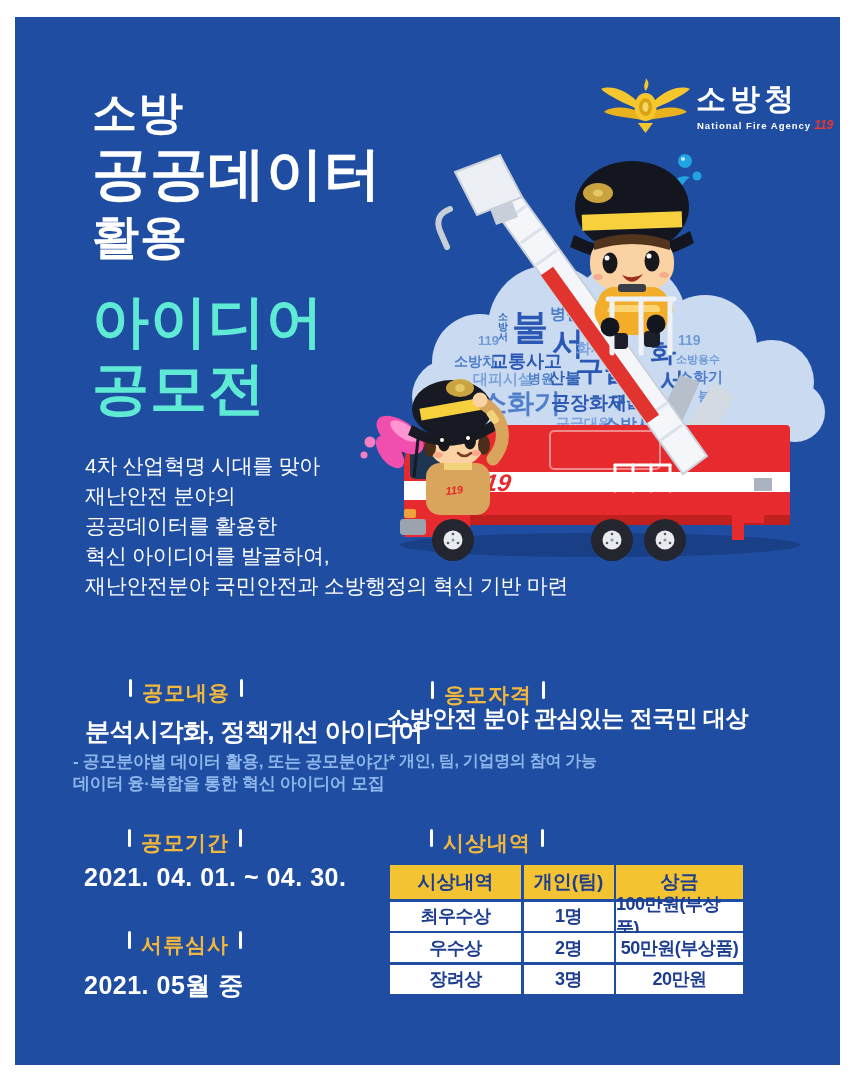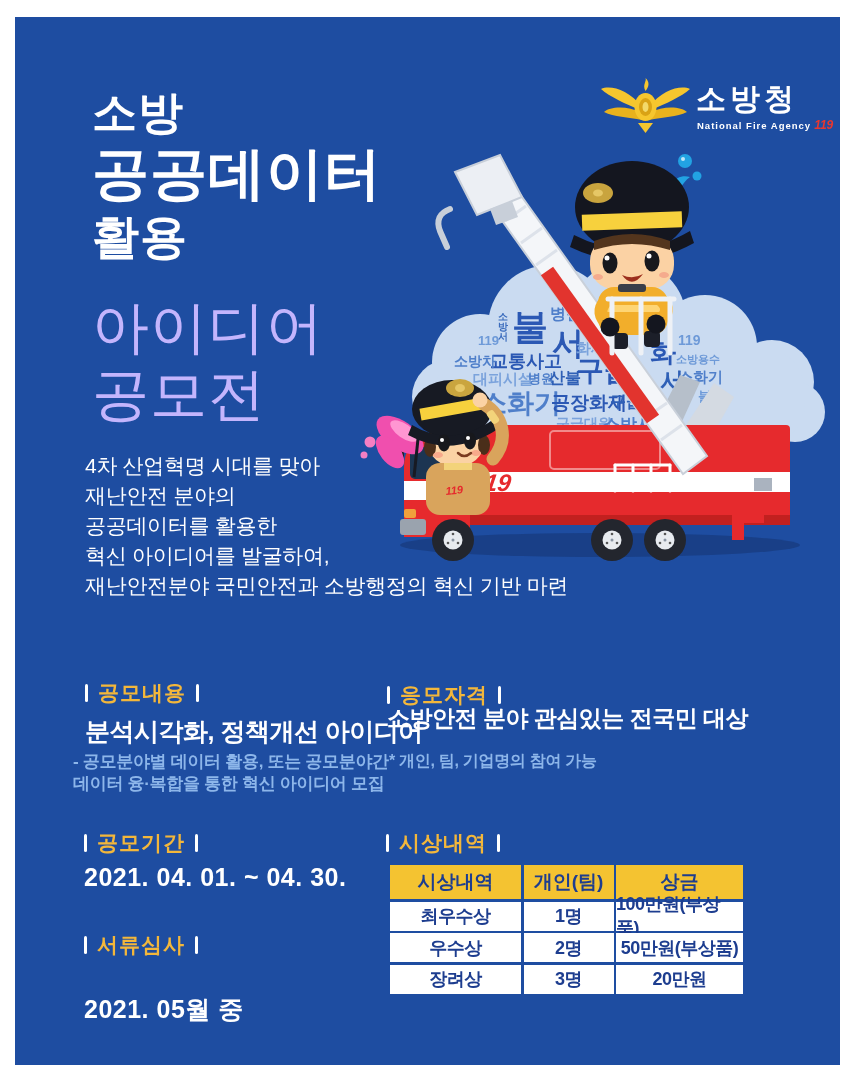--- a/index.html
+++ b/index.html
@@ -2,29 +2,29 @@
 <html><head>
 <meta charset="utf-8">
 <style>
   html,body{margin:0;padding:0;background:#ffffff;}
   .page{position:relative;width:855px;height:1080px;background:#ffffff;overflow:hidden;
         font-family:"Liberation Sans","DejaVu Sans",sans-serif;}
   .poster{position:absolute;left:15px;top:17px;width:825px;height:1048px;background:#1e4da1;}
   .abs{position:absolute;}
   
   .t-main{color:#ffffff;font-weight:800;letter-spacing:1px;line-height:1;}
-  .t-sub{color:#c4b5fd;font-weight:400;letter-spacing:1px;line-height:1;margin-top:6px;}
+  .t-sub{color:#5eead4;font-weight:700;letter-spacing:1px;line-height:1;}
   
   .logo-name{color:#ffffff;font-weight:800;font-size:30px;letter-spacing:4px;line-height:1;}
   .logo-sub{color:#ffffff;font-size:9.5px;letter-spacing:1px;font-weight:600;}
   .logo-119{color:#e8382f;font-size:12px;font-weight:800;font-style:italic;margin-left:3px;}
   
   .intro{color:#ffffff;font-size:21px;font-weight:400;line-height:30px;letter-spacing:-0.3px;}
   
-  .sec-h{display:flex;align-items:center;gap:10px;}
+  .sec-h{display:flex;gap:10px;margin-left:44px;}
   .sec-h .bar{width:3px;height:18px;background:#ffffff;border-radius:2px;}
   .sec-h .t{color:#f3b73b;font-size:21px;font-weight:800;letter-spacing:1px;}
   .headline{color:#ffffff;font-weight:800;letter-spacing:-0.5px;}
   .subtext{color:#8db6ea;font-weight:600;letter-spacing:-0.3px;}
   .value{color:#ffffff;font-size:25px;font-weight:700;letter-spacing:0.5px;}
   
   .awards{display:grid;grid-template-columns:131px 90px 127px;grid-auto-rows:auto;gap:2.5px;}
   .awards .hcell{background:#f4c331;color:#1d3d8f;font-weight:800;font-size:19px;
       height:34px;display:flex;align-items:center;justify-content:center;}
   .awards .cell{background:#ffffff;color:#1d3d8f;font-weight:700;font-size:18px;
@@ -286,21 +286,21 @@
       <span class="t">공모기간</span>
       <span class="bar"></span>
     </div>
     <div class="abs value" style="left:69px;top:846px;">2021. 04. 01. ~ 04. 30.</div>
 
     <div class="abs sec-h" style="left:69px;top:914px;">
       <span class="bar"></span>
       <span class="t">서류심사</span>
       <span class="bar"></span>
     </div>
-    <div class="abs value" style="left:69px;top:976px;">2021. 05월 중</div>
+    <div class="abs value" style="left:69px;top:952px;">2021. 05월 중</div>
 
     <div class="abs sec-h" style="left:371px;top:812px;">
       <span class="bar"></span>
       <span class="t">시상내역</span>
       <span class="bar"></span>
     </div>
     <div class="abs awards" style="left:375px;top:848px;">
       <div class="hcell">시상내역</div>
       <div class="hcell">개인(팀)</div>
       <div class="hcell">상금</div>

